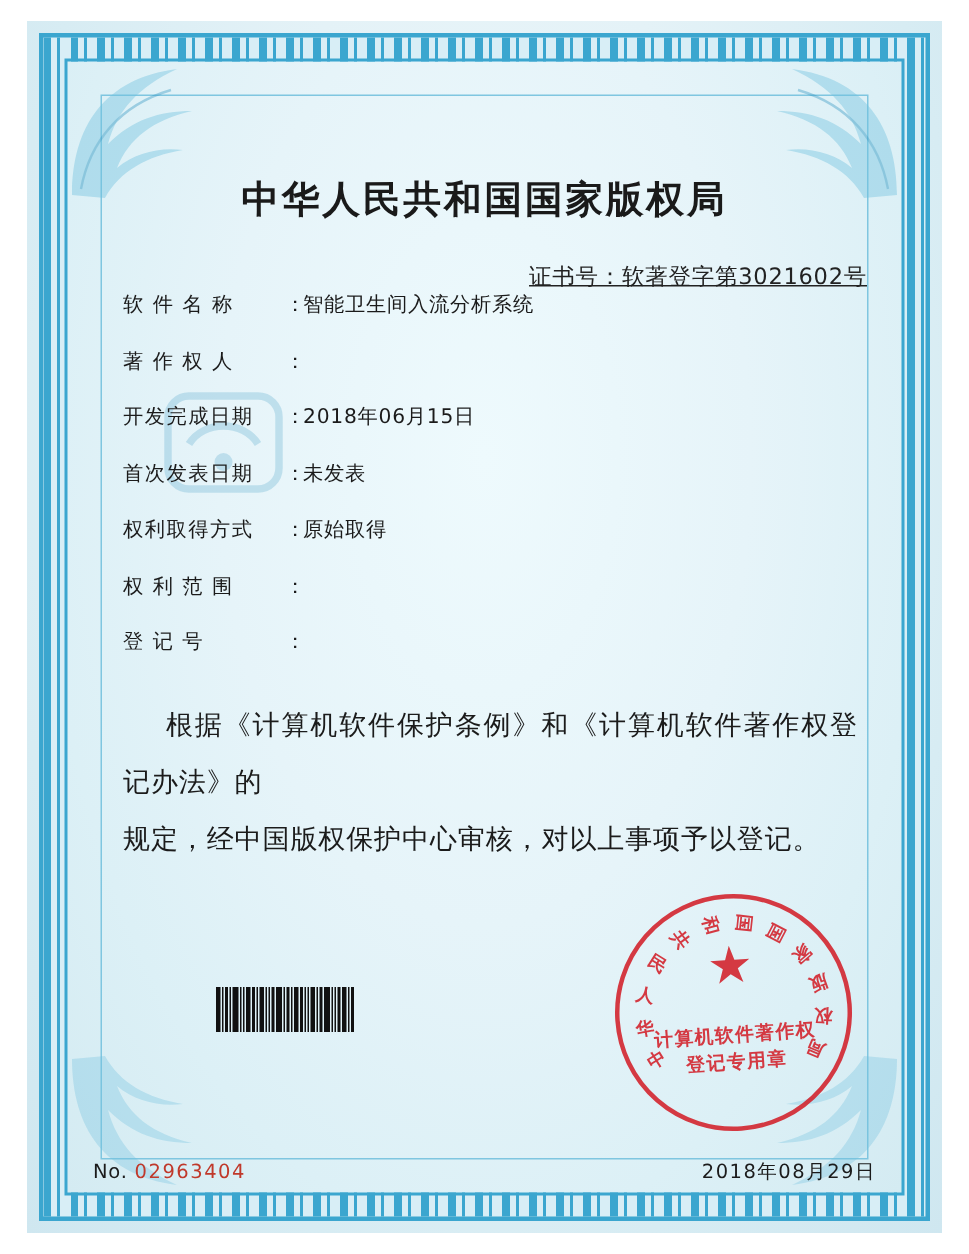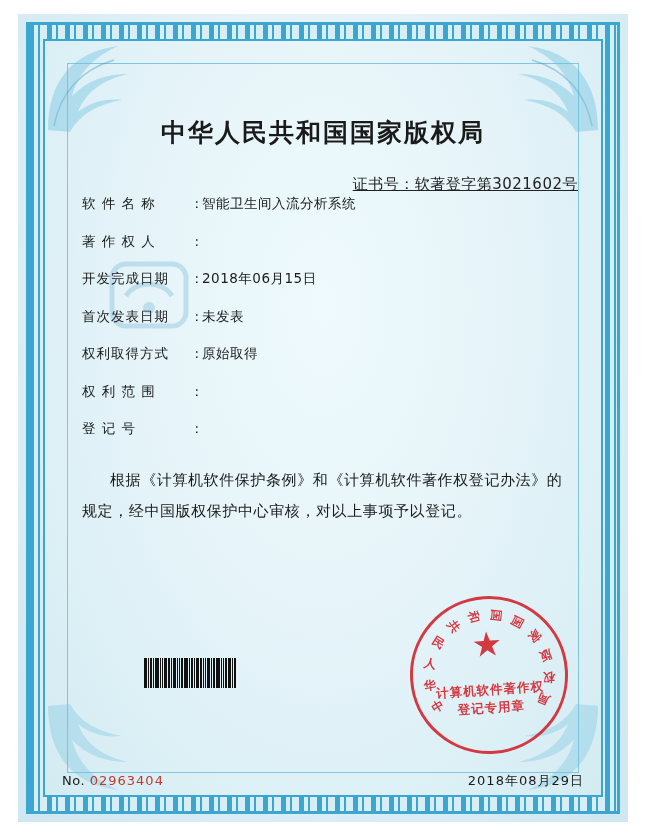--- a/index.html
+++ b/index.html
@@ -155,21 +155,21 @@
     display: block;
     font-family: "DejaVu Sans", "Liberation Sans", sans-serif;
     letter-spacing: 1px;
   }
   .row-gap-top { margin-top: 14px; }
 
   .paragraph {
     margin-top: 26px;
     padding-left: 22px;
     padding-right: 14px;
-    font-size: 15px;
+    font-size: 18px;
     line-height: 2.1;
     color: #1b1b1b;
     letter-spacing: .6px;
     text-align: justify;
   }
   .paragraph .indent { display: inline-block; width: 28px; }
 
   
   .emblem {
     position: absolute;

